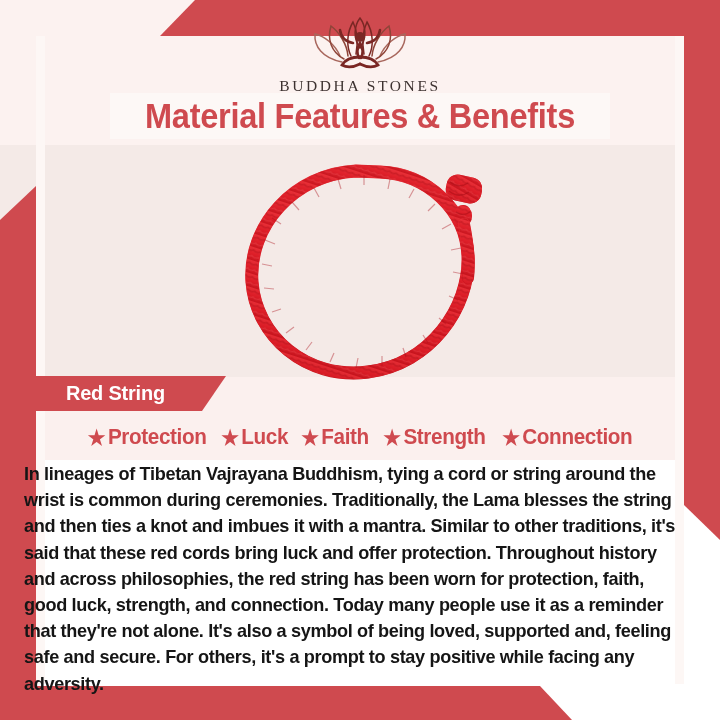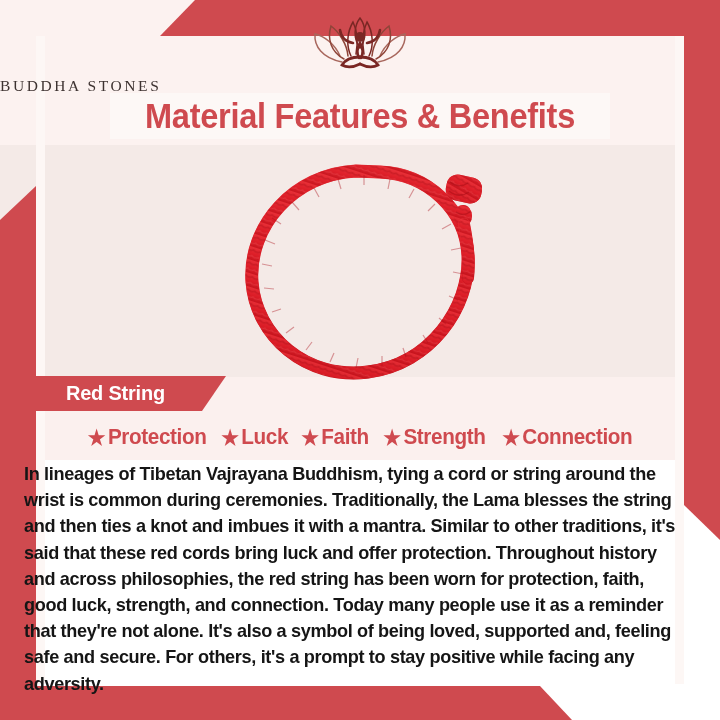--- a/index.html
+++ b/index.html
@@ -84,21 +84,21 @@
     border-right: 9px solid #fdf7f5;
     box-sizing: border-box;
     pointer-events: none;
   }
 
   
   .logo {
     position: absolute;
     top: 12px; left: 0;
     width: 720px;
-    text-align: left;
+    text-align: center;
   }
   .logo-mark {
     display: block;
     margin: 0 auto;
     width: 104px;
     height: 62px;
   }
   .logo-word {
     display: block;
     margin-top: 3px;

